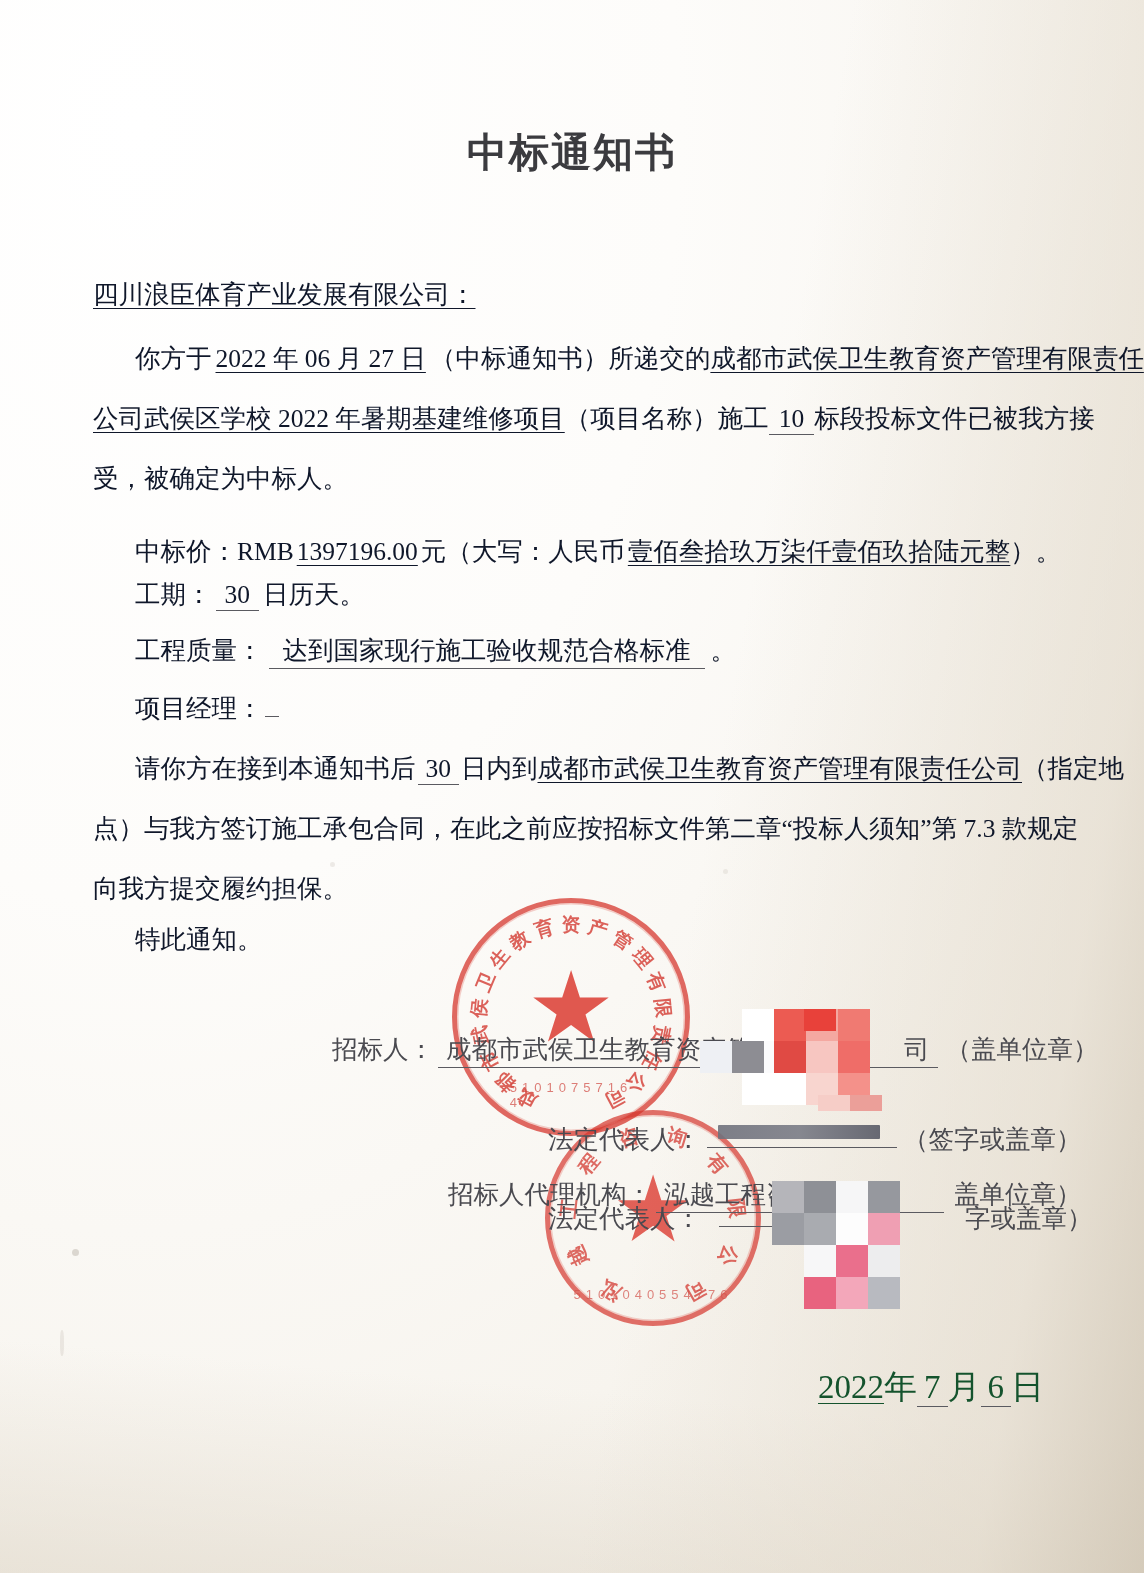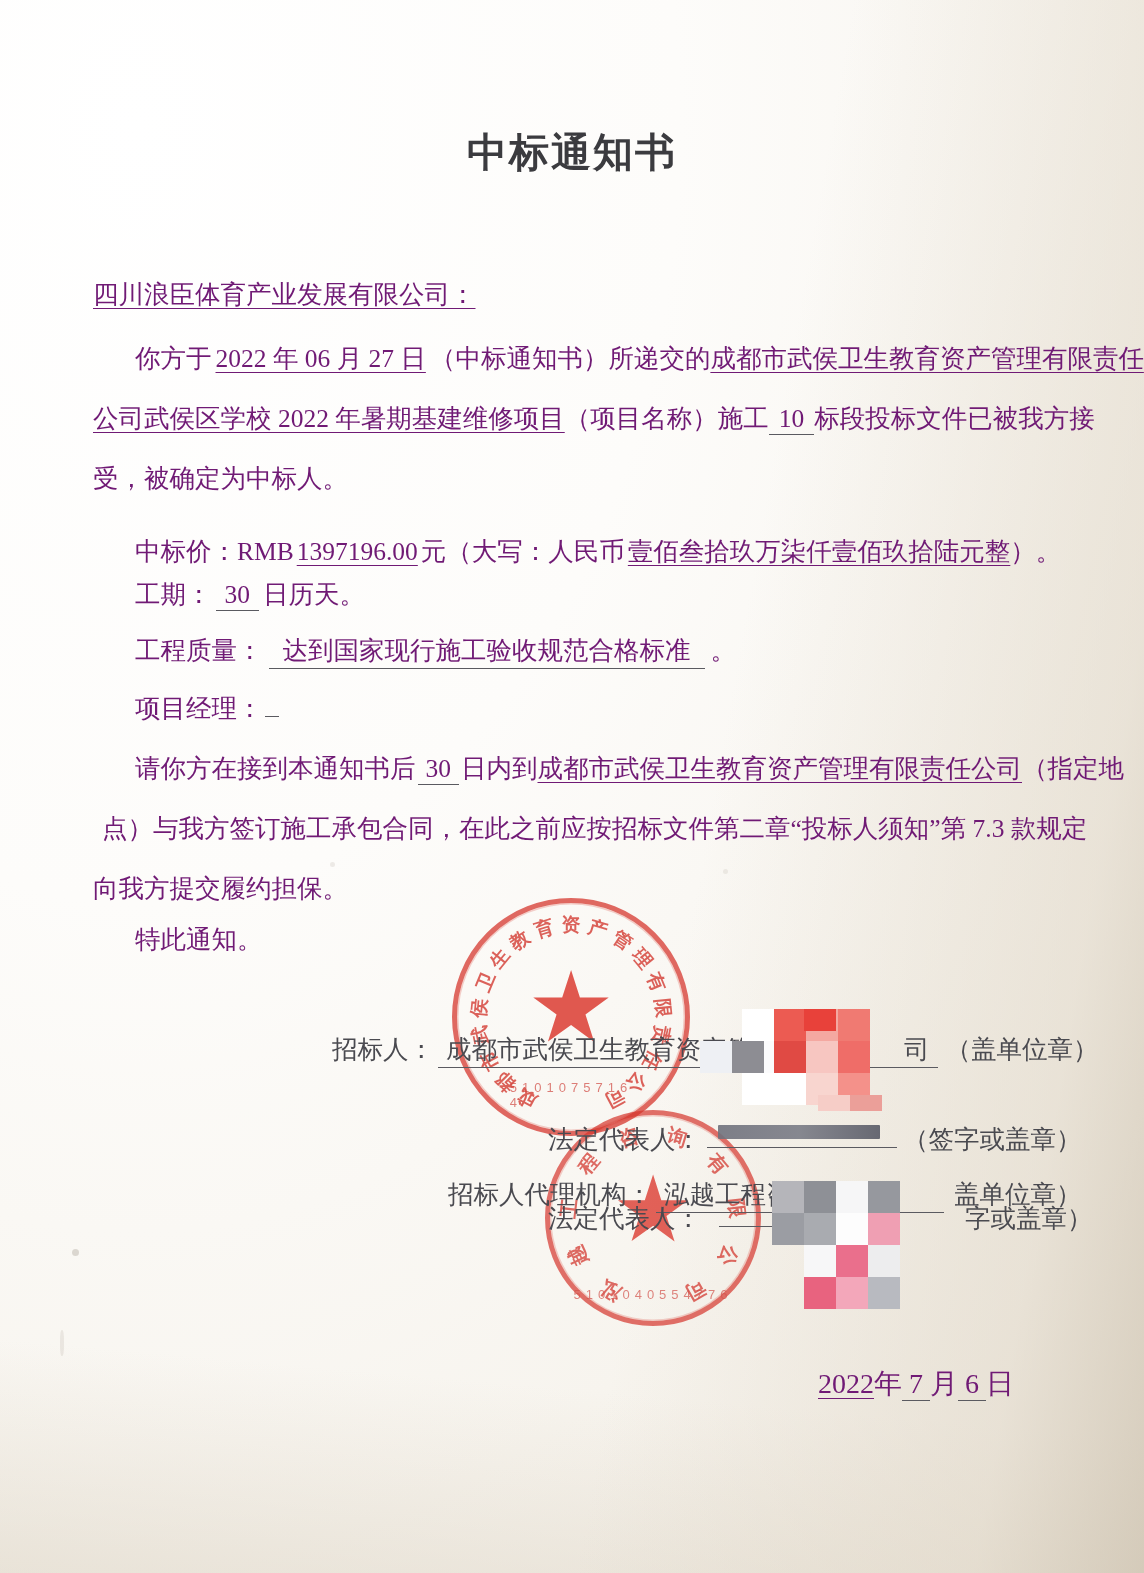--- a/index.html
+++ b/index.html
@@ -25,28 +25,28 @@
   }
   
   .speck{ position:absolute; border-radius:50%; background:rgba(150,140,125,.30); }
   
   #content{ position:absolute; left:0; top:0; width:1144px; height:1573px; }
   .title{
     position:absolute; left:0; top:125px; width:1144px; text-align:center;
     font-size:40px; letter-spacing:2px; font-weight:700; color:#3b3b3f;
     font-family:"Liberation Sans","DejaVu Sans",sans-serif;
   }
-  .blk{ position:absolute; color:#701a75; font-size:25.5px; white-space:nowrap; }
+  .blk{ position:absolute; color:#0f172a; font-size:25.5px; white-space:nowrap; }
   .u{ text-decoration:underline; text-underline-offset:5px; text-decoration-thickness:1.2px; }
   .ul-blank{ display:inline-block; border-bottom:1.3px solid #5a5a60; }
   .sp{ display:inline-block; }
   
   .sigrow{ position:absolute; color:#4a4a50; font-size:25.5px; white-space:nowrap; z-index:6;}
   
-  .dateline{ position:absolute; color:#701a75; font-size:28px; white-space:nowrap; }
+  .dateline{ position:absolute; color:#14532d; font-size:33px; white-space:nowrap; }
   
   .seal{ position:absolute; border-radius:50%; z-index:4; pointer-events:none; }
   .seal .ring{
     position:absolute; inset:0; border-radius:50%;
     border:5px solid rgba(214,54,45,.80);
     box-shadow: inset 0 0 0 1.5px rgba(214,54,45,.25);
   }
   .seal .star{
     position:absolute; left:50%; top:46%; transform:translate(-50%,-50%);
     color:rgba(219,52,42,.88); line-height:1;
@@ -112,21 +112,21 @@
   </div>
 
   <div class="blk" style="left:135px; top:691px;">
     <span class="sp">项目经理：</span><span class="ul-blank sp" style="width:14px; margin-left:2px;"><span></span></span>
   </div>
 
   <div class="blk" style="left:135px; top:751px;">
     <span class="sp">请你方在接到本通知书后</span><span class="ul-blank sp" style="padding:0 8px; margin:0 2px;"><span>30</span></span><span class="sp">日内到</span><span class="u sp">成都市武侯卫生教育资产管理有限责任公司</span><span class="sp">（指定地</span>
   </div>
 
-  <div class="blk" style="left:93px; top:811px;margin-left:9px;">点）与我方签订施工承包合同，在此之前应按招标文件第二章“投标人须知”第 7.3 款规定</div>
+  <div class="blk" style="left:93px; top:811px;">点）与我方签订施工承包合同，在此之前应按招标文件第二章“投标人须知”第 7.3 款规定</div>
 
   <div class="blk" style="left:93px; top:871px;">向我方提交履约担保。</div>
 
   <div class="blk" style="left:135px; top:922px;">特此通知。</div>
 
   <div class="sigrow" style="left:332px; top:1032px;">
     <span class="sp">招标人：</span><span class="ul-blank sp" style="padding:0 8px; margin-left:4px; min-width:430px;"><span>成都市武侯卫生教育资产管</span><span style="margin-left:152px;">司</span></span><span class="sp" style="margin-left:8px;font-family:Liberation Serif, serif;">（盖单位章）</span>
   </div>
 
   <div class="sigrow" style="left:548px; top:1122px;">

